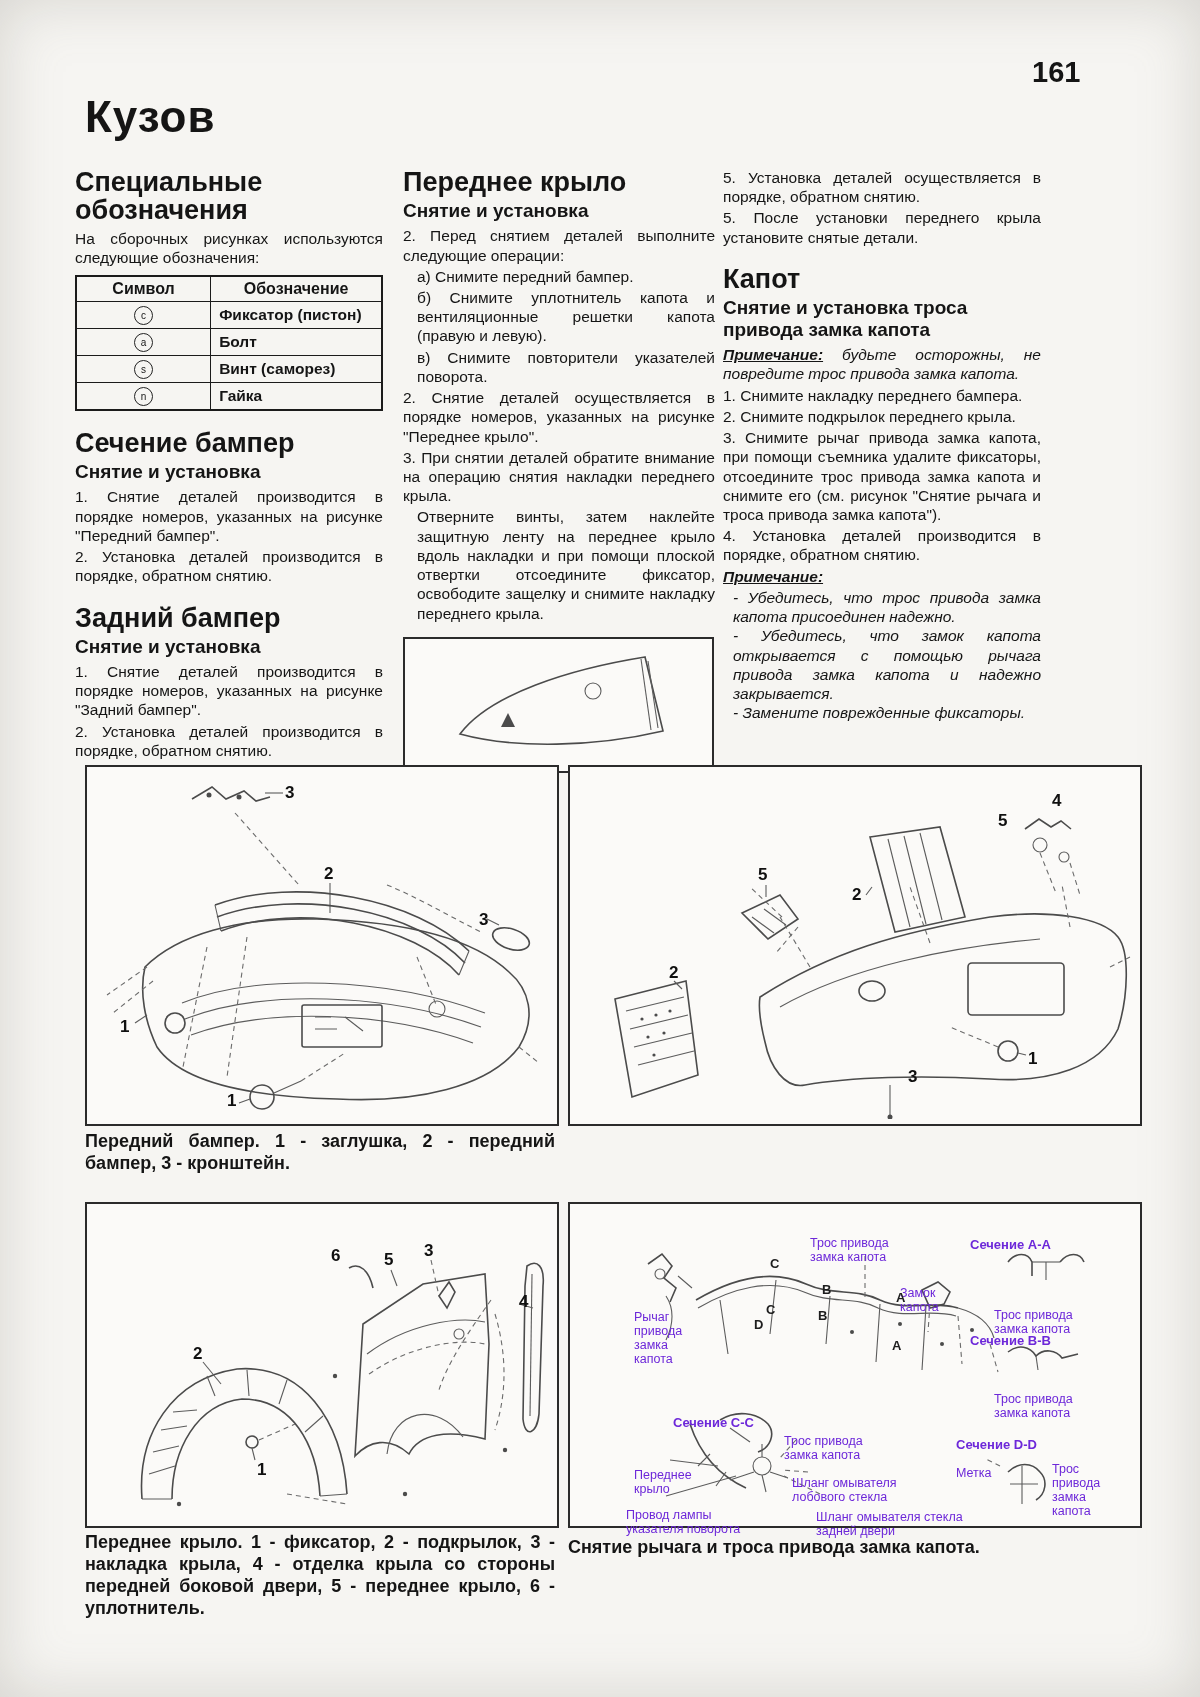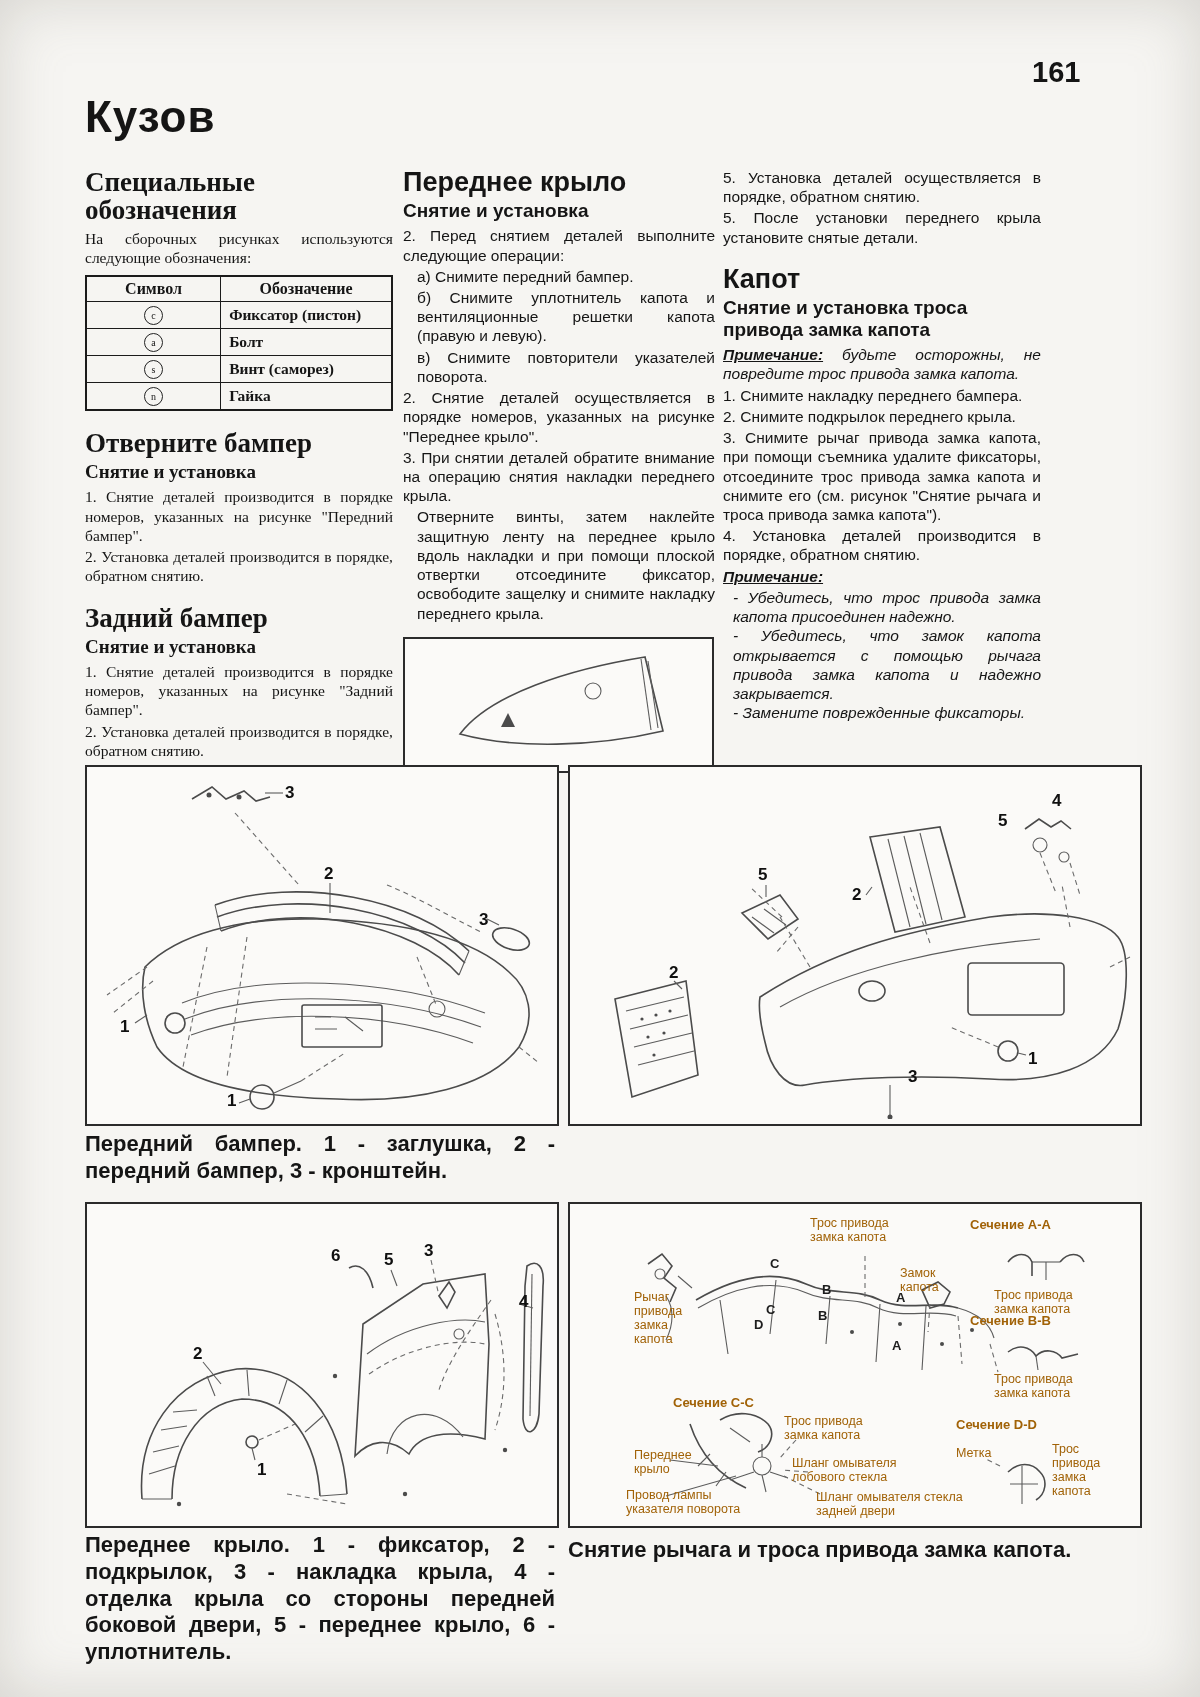--- a/index.html
+++ b/index.html
@@ -3,21 +3,21 @@
 <meta charset="utf-8">
 <style>
   html,body{margin:0;padding:0;background:#e7e5e2;}
   #page{position:relative;width:1200px;height:1697px;margin:0 auto;
         background:#f6f5f2;
         box-shadow:inset 0 0 60px rgba(120,115,105,.25);
         font-family:"Liberation Sans",sans-serif;color:#151515;overflow:hidden;}
   .pgnum{position:absolute;left:1032px;top:56px;font-size:29px;font-weight:700;}
   .title{position:absolute;left:85px;top:92px;font-size:44px;font-weight:700;letter-spacing:1px;}
   .col{position:absolute;top:168px;}
-  #col1{left:85px;width:308px;font-family:Liberation Serif, serif;}
+  #col1{left:75px;width:308px;}
   #col2{left:403px;width:312px;}
   #col3{left:723px;width:318px;}
   h2{font-size:27px;font-weight:700;margin:18px 0 4px 0;line-height:1.05;}
   h2.first{margin-top:0;}
   h3{font-size:19px;font-weight:700;margin:2px 0 4px 0;}
   .bt{font-size:15.5px;line-height:1.24;text-align:justify;margin:0 0 2px 0;}
   .sub{padding-left:14px;}
   .ind{padding-left:14px;}
   .note{font-size:15.5px;line-height:1.24;font-style:italic;text-align:justify;margin:2px 0;}
   .note .lbl{text-decoration:underline;font-weight:700;}
@@ -25,23 +25,23 @@
   
   table.sym{border-collapse:collapse;width:100%;margin:8px 0 6px 0;border:2.5px solid #1b1b1b;padding-left:22px;}
   table.sym th{border:1.8px solid #1b1b1b;font-size:16px;font-weight:700;padding:3px 4px;text-align:center;}
   table.sym td{border:1.8px solid #1b1b1b;font-size:15.5px;font-weight:700;padding:3px 8px;}
   td.symcell{text-align:center;width:44%;}
   .ring{display:inline-block;width:17px;height:17px;border:1.6px solid #222;border-radius:50%;
         font-size:10px;line-height:17px;font-weight:400;text-align:center;font-style:normal;}
   
   .figbox{position:absolute;border:2.5px solid #2b2b2b;background:#fbfaf8;}
   .figbox svg{position:absolute;left:0;top:0;}
-  .cap{position:absolute;font-size:22px;font-weight:700;line-height:1.22;text-align:justify;}
+  .cap{position:absolute;font-size:18px;font-weight:700;line-height:1.22;text-align:justify;}
   .co{position:absolute;font-size:17px;font-weight:700;color:#101010;}
-  .flbl{position:absolute;font-size:12.5px;line-height:1.12;color:#a16207;}
+  .flbl{position:absolute;font-size:12.5px;line-height:1.12;color:#6d28d9;margin-top:20px;}
   .flbl.b{font-weight:700;font-size:13px;}
   .letter{position:absolute;font-size:13px;font-weight:700;color:#1d1d1d;}
   .art{stroke:#4b4b4b;fill:none;stroke-width:1.6;}
   .artl{stroke:#5c5c5c;fill:none;stroke-width:1.1;}
   .dash{stroke:#6b6b6b;fill:none;stroke-width:1.1;stroke-dasharray:5 4;}
   .dot{fill:#4b4b4b;stroke:none;}
 </style>
 </head>
 <body>
 
@@ -72,21 +72,21 @@
         <td class="symcell"><span class="ring">s</span></td>
         <td>Винт (саморез)</td>
       </tr>
       <tr>
         <td class="symcell"><span class="ring">n</span></td>
         <td>Гайка</td>
       </tr>
     </tbody>
       </table>
 
-    <h2>Отверните бампер</h2>
+    <h2>Сечение бампер</h2>
     <h3>Снятие и установка</h3>
     <p class="bt">1. Снятие деталей производится в порядке номеров, указанных на рисунке "Передний бампер".</p>
     <p class="bt">2. Установка деталей производится в порядке, обратном снятию.</p>
 
     <h2>Задний бампер</h2>
     <h3>Снятие и установка</h3>
     <p class="bt">1. Снятие деталей производится в порядке номеров, указанных на рисунке "Задний бампер".</p>
     <p class="bt">2. Установка деталей производится в порядке, обратном снятию.</p>
   </div>
 

